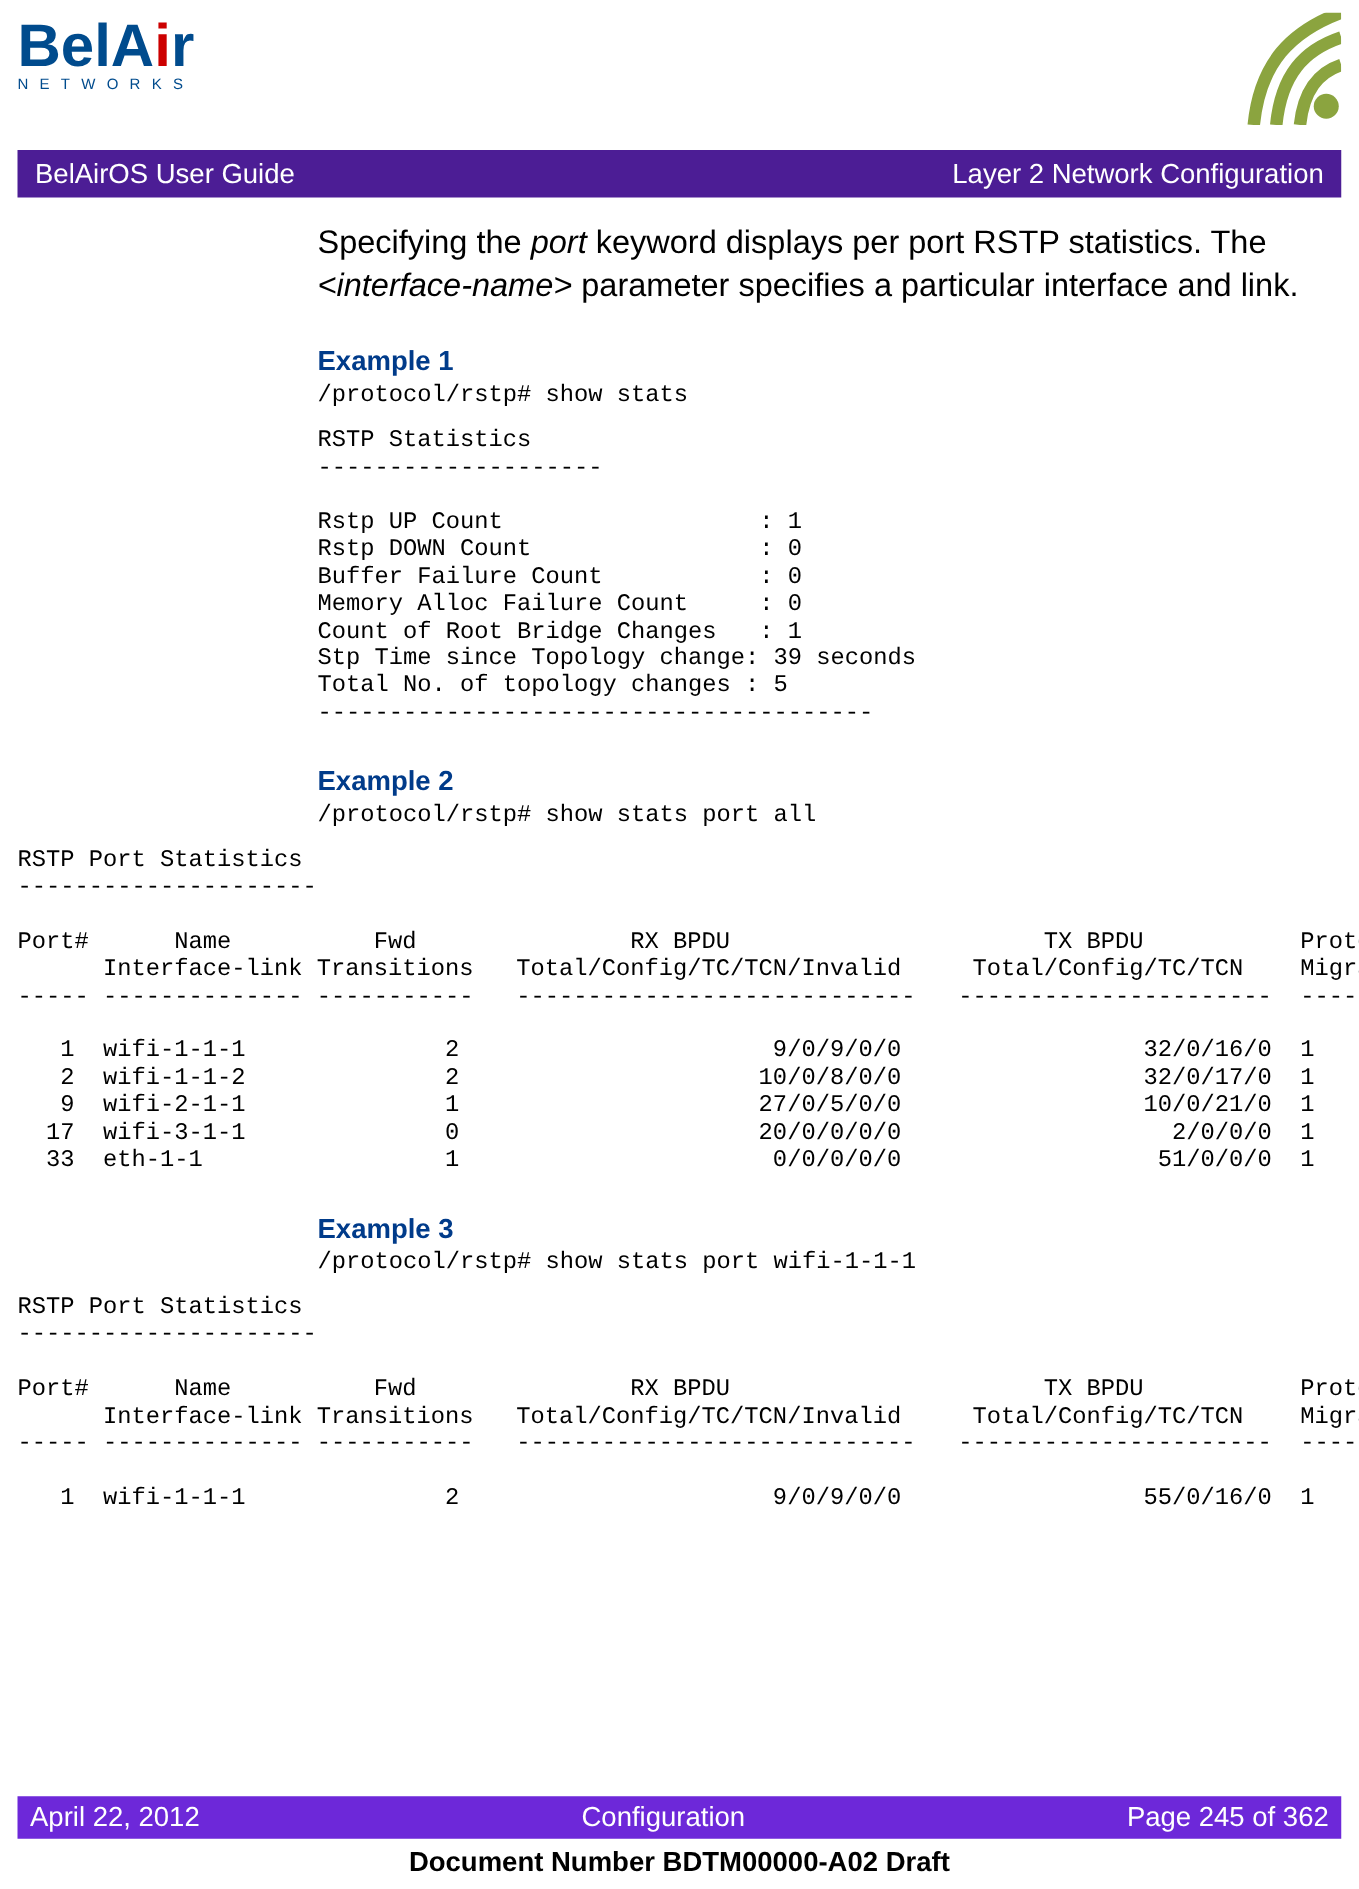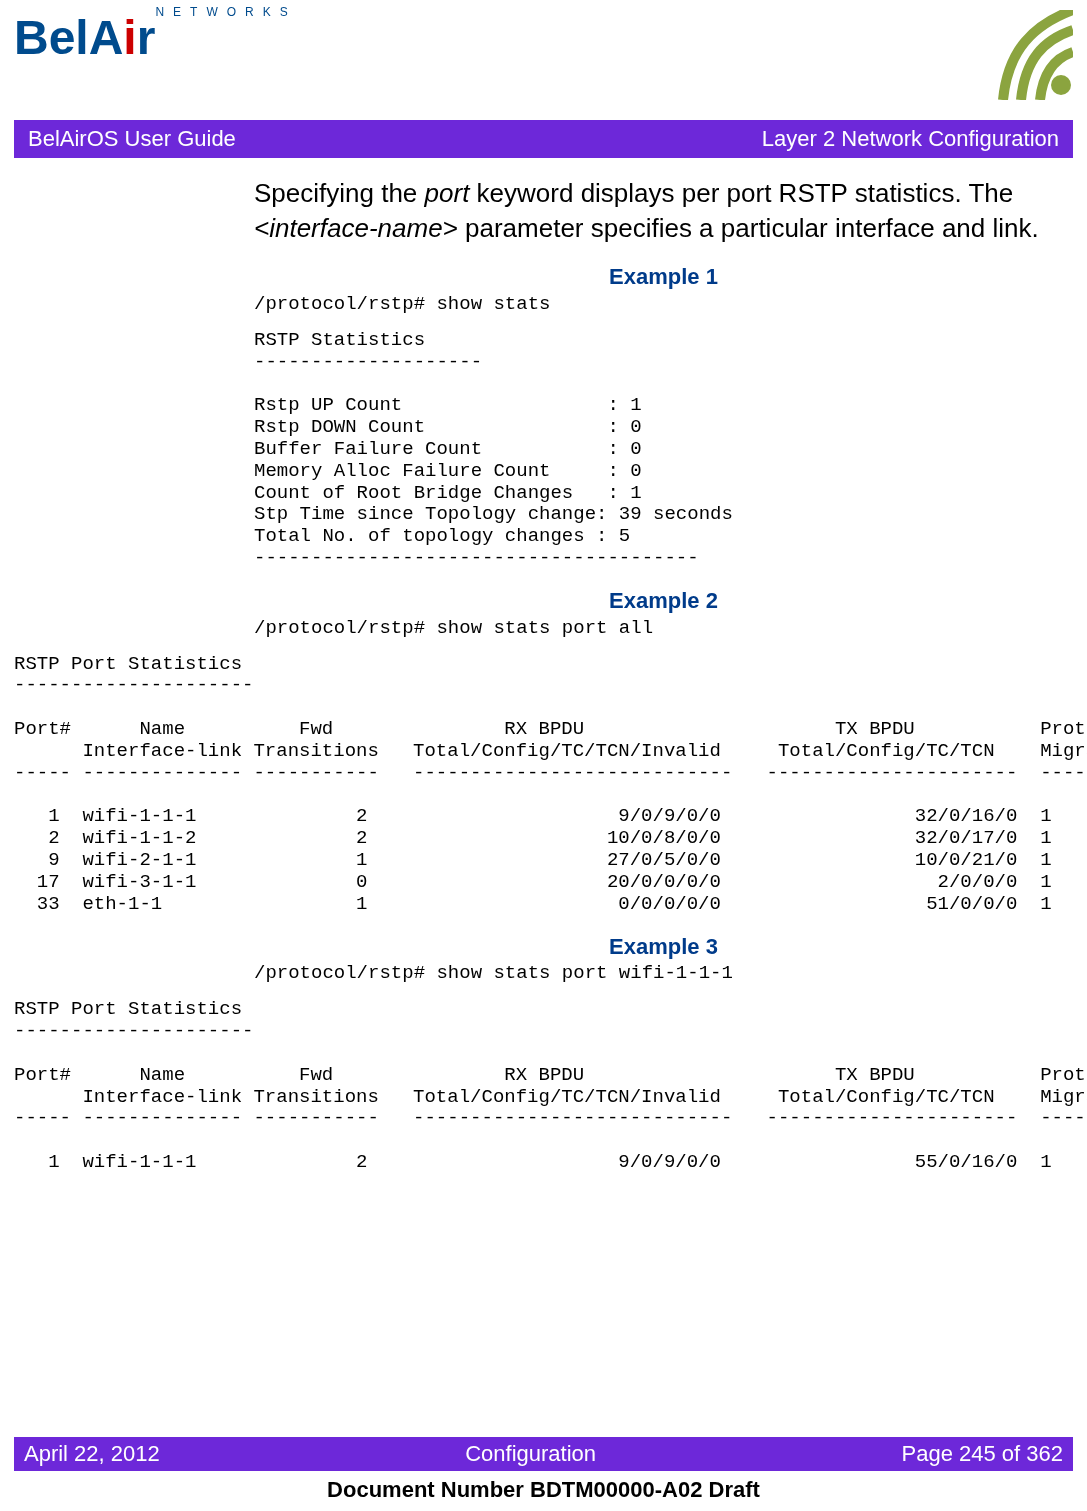--- a/index.html
+++ b/index.html
@@ -10,21 +10,21 @@
       position: relative;
       background: #fff;
       color: #000;
     }
     .header {
       display: flex;
       justify-content: space-between;
       align-items: flex-start;
       padding: 10px 14px 0 14px;
     }
-    .logo-block { display: flex; flex-direction: row; }
+    .logo-block { display: flex; flex-direction: column; }
     .logo-main {
       font-size: 48px;
       font-weight: bold;
       font-family: Arial, sans-serif;
       color: #004b8d;
     }
     .logo-main .red-dot { color: #cc0000; }
     .logo-sub {
       font-size: 12px;
       letter-spacing: 9px;
@@ -33,44 +33,43 @@
       margin-top: -5px;
     }
     .corner-graphic {
       width: 130px;
       height: 90px;
       position: relative;
       overflow: hidden;
     }
     .corner-graphic svg { width: 100%; height: 100%; }
     .title-bar {
-      background: #6d28d9;
+      background: #4c1d95;
       color: #fff;
       display: flex;
       justify-content: space-between;
       padding: 6px 14px;
       font-size: 22px;
       margin: 20px 14px 0 14px;
     }
     .content {
       padding: 18px 14px 0 14px;
     }
     .body-text {
       margin-left: 240px;
       font-size: 26px;
       line-height: 1.35;
     }
     .italic { font-style: italic; }
     .example-heading {
       color: #003b8a;
       font-weight: bold;
       font-size: 22px;
-      margin-top: 16px;
+      margin-top: 28px;
       margin-bottom: 2px;
-      text-align: center;
     }
     pre {
       font-family: "Courier New", Courier, monospace;
       font-size: 19px;
       white-space: pre;
       line-height: 1.15;
     }
     .pre-indented { margin-left: 240px; }
     .pre-full { margin-left: 0; }
     .footer-bar {

